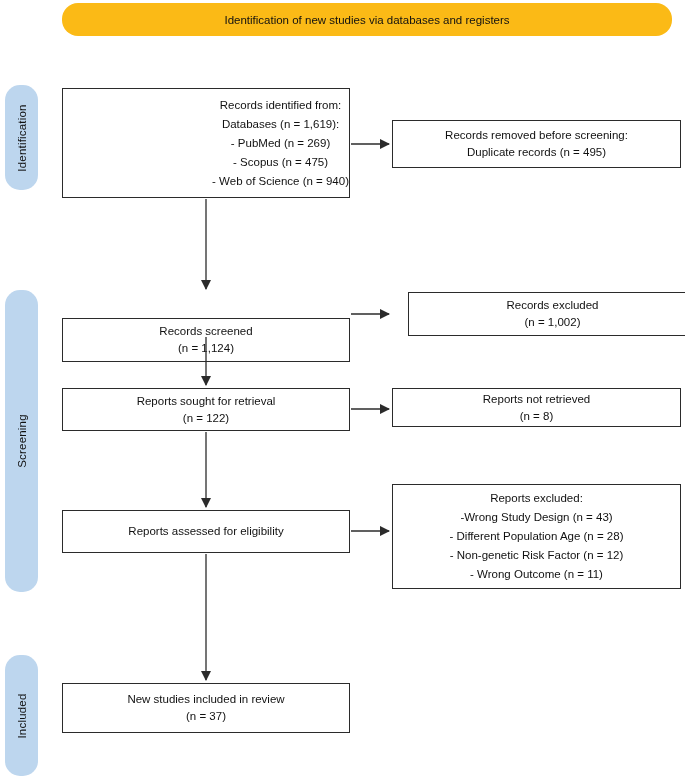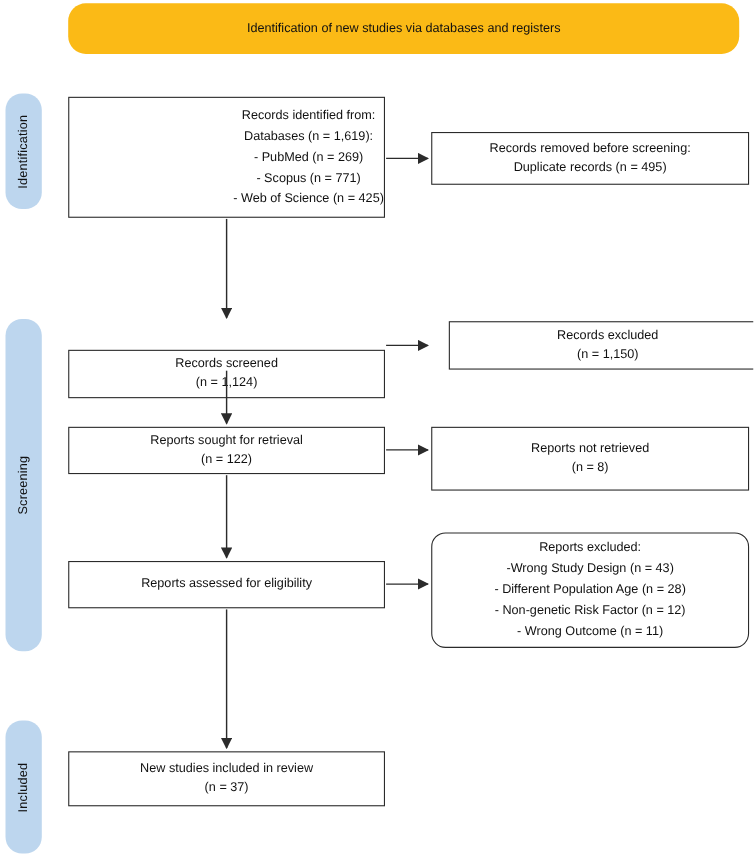--- a/index.html
+++ b/index.html
@@ -7,21 +7,21 @@
     position: relative;
     width: 685px;
     height: 778px;
     background: #ffffff;
     font-family: "Liberation Sans", sans-serif;
     color: #111111;
     overflow: hidden;
   }
   .banner {
     position: absolute;
-    left: 62px; top: 3px; width: 610px; height: 46px;
+    left: 62px; top: 3px; width: 610px; height: 33px;
     background: #FBBA16;
     border-radius: 16px;
     display: flex; align-items: center; justify-content: center;
     font-size: 11.5px;
     box-sizing: border-box;
   }
   .badge {
     position: absolute;
     left: 5px; width: 33px;
     background: #BDD6EE;
@@ -49,22 +49,22 @@
     line-height: 17px;
   }
   .box .lines span { display: block; }
   .b1 { left: 62px;  top: 88px;  width: 288px; height: 110px; line-height: 19px; justify-content: flex-end; }
   .b2 { left: 62px;  top: 292px; width: 288px; height: 44px; margin-top: 26px; }
   .b3 { left: 62px;  top: 388px; width: 288px; height: 43px; }
   .b4 { left: 62px;  top: 510px; width: 288px; height: 43px; }
   .b5 { left: 62px;  top: 683px; width: 288px; height: 50px; }
   .r1 { left: 392px; top: 120px; width: 289px; height: 48px; }
   .r2 { left: 408px; top: 292px; width: 289px; height: 44px; }
-  .r3 { left: 392px; top: 388px; width: 289px; height: 58px; }
-  .r4 { left: 392px; top: 484px; width: 289px; height: 105px; line-height: 19px; border-radius: 13px; }
+  .r3 { left: 392px; top: 388px; width: 289px; height: 39px; }
+  .r4 { left: 392px; top: 484px; width: 289px; height: 105px; line-height: 19px; }
   svg.arrows {
     position: absolute;
     left: 0; top: 0;
     width: 685px; height: 778px;
     pointer-events: none;
   }
 </style>
 </head>
 <body>
 
@@ -82,43 +82,43 @@
   </div>
   <div class="badge badge-included">
     <span class="vtext">Included</span>
   </div>
 
   <div class="box b1">
     <div class="lines">
       <span>Records identified from:</span>
       <span>Databases (n = 1,619):</span>
       <span>- PubMed (n = 269)</span>
-      <span>- Scopus (n = 771)</span>
-      <span>- Web of Science (n = 425)</span>
+      <span>- Scopus (n = 475)</span>
+      <span>- Web of Science (n = 940)</span>
     </div>
   </div>
 
   <div class="box r1">
     <div class="lines">
       <span>Records removed before screening:</span>
       <span>Duplicate records (n = 495)</span>
     </div>
   </div>
 
   <div class="box b2">
     <div class="lines">
       <span>Records screened</span>
       <span>(n = 1,124)</span>
     </div>
   </div>
 
   <div class="box r2">
     <div class="lines">
       <span>Records excluded</span>
-      <span>(n = 1,150)</span>
+      <span>(n = 1,002)</span>
     </div>
   </div>
 
   <div class="box b3">
     <div class="lines">
       <span>Reports sought for retrieval</span>
       <span>(n = 122)</span>
     </div>
   </div>
 

